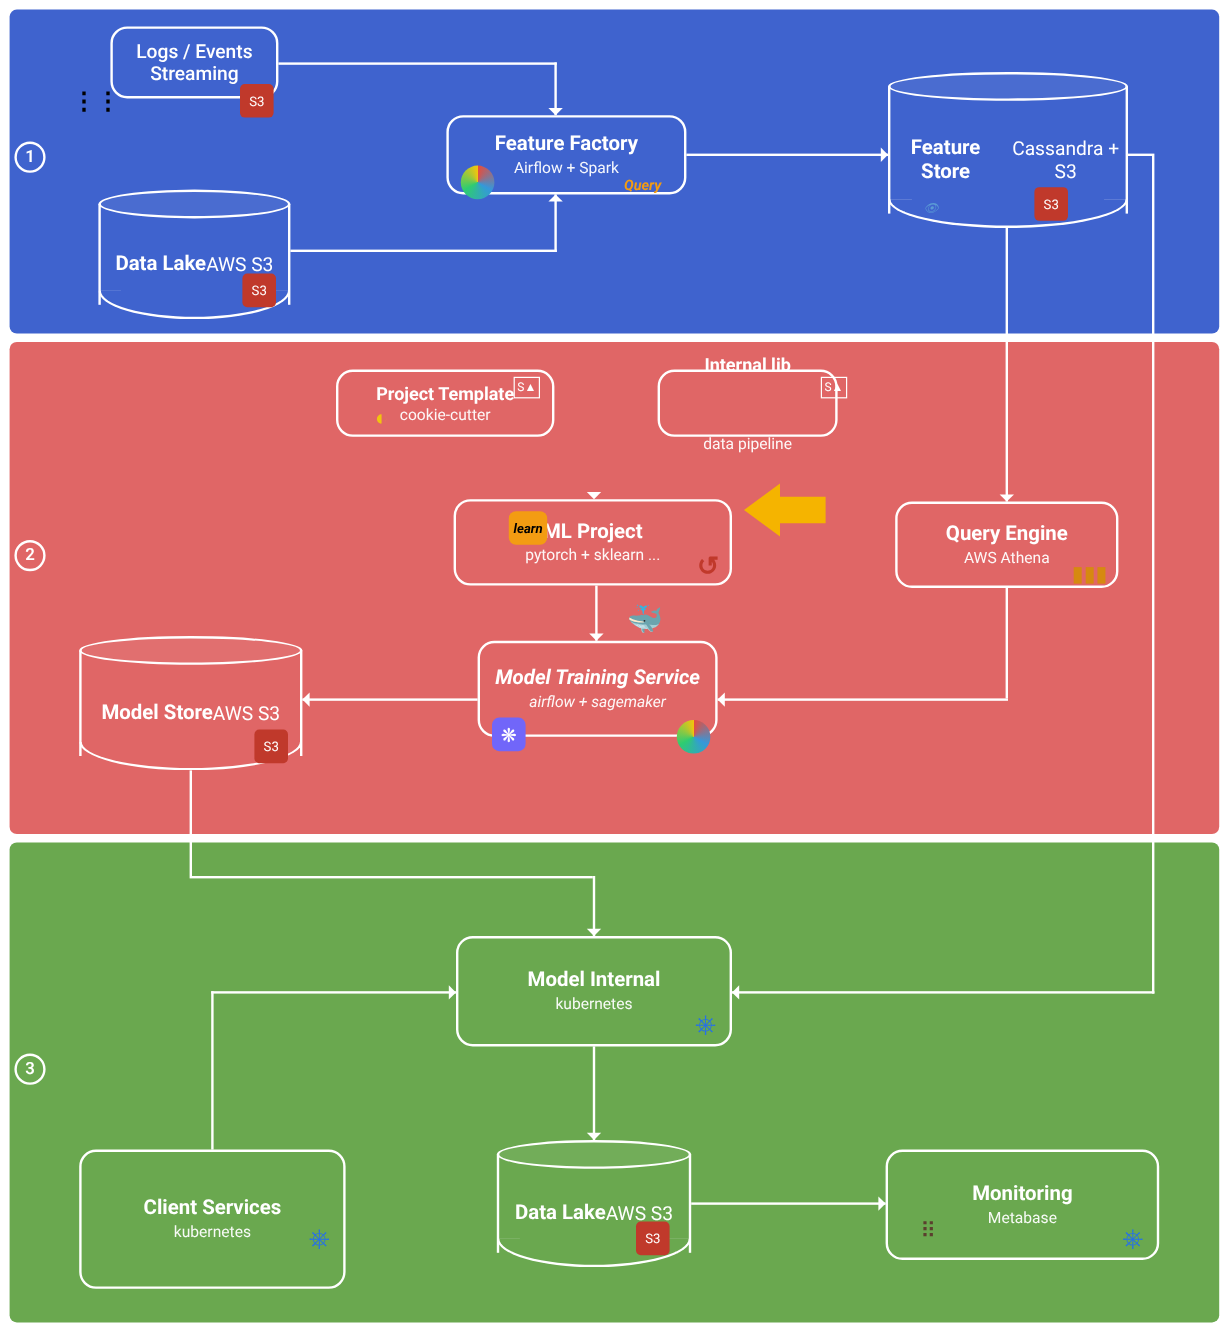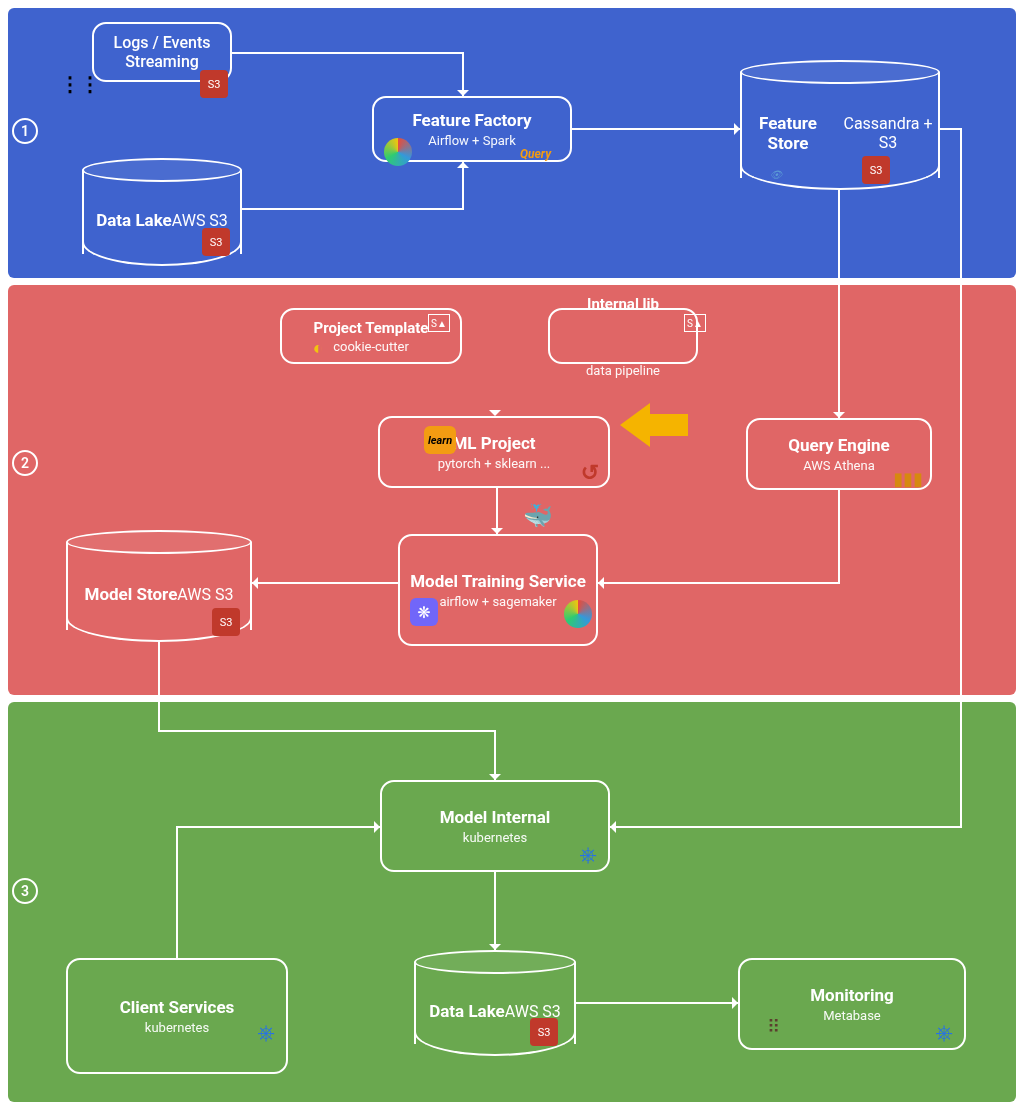--- a/index.html
+++ b/index.html
@@ -211,21 +211,21 @@
       <polygon points="0,25 30,3 30,14 68,14 68,36 30,36 30,47" fill="#f5b400"></polygon>
     </svg>
   </div>
 
   <div class="node" style="left:746px; top:418px; width:186px; height:72px;">
     <div class="title">Query Engine</div>
     <div class="sub">AWS Athena</div>
   </div>
   <div class="mini-icon athena" style="left:894px; top:464px;">▮▮▮</div>
 
-  <div class="node" style="left:398px; top:534px; width:200px; height:112px;">
+  <div class="node" style="left:398px; top:534px; width:200px; height:80px;font-style:italic;">
     <div class="title">Model Training Service</div>
     <div class="sub">airflow + sagemaker</div>
   </div>
   <div class="mini-icon sagemaker" style="left:410px; top:598px;">❋</div>
   <div class="mini-icon airflow" style="left:564px; top:600px;"></div>
   <div class="mini-icon docker" style="left:524px; top:502px;">🐳</div>
 
   <div class="cyl" style="left:66px; top:530px; width:186px; height:112px;">
     <div class="top-ellipse"></div>
     <div class="body"></div>

